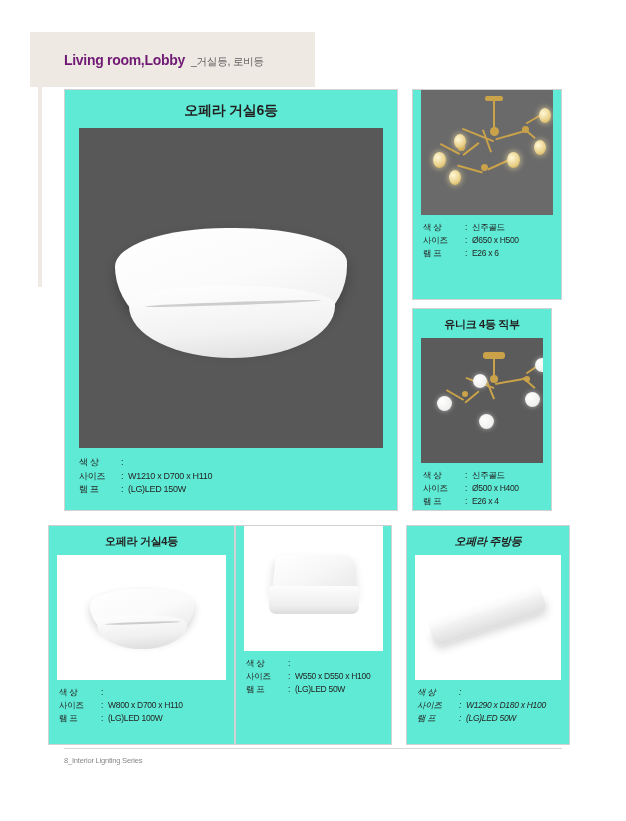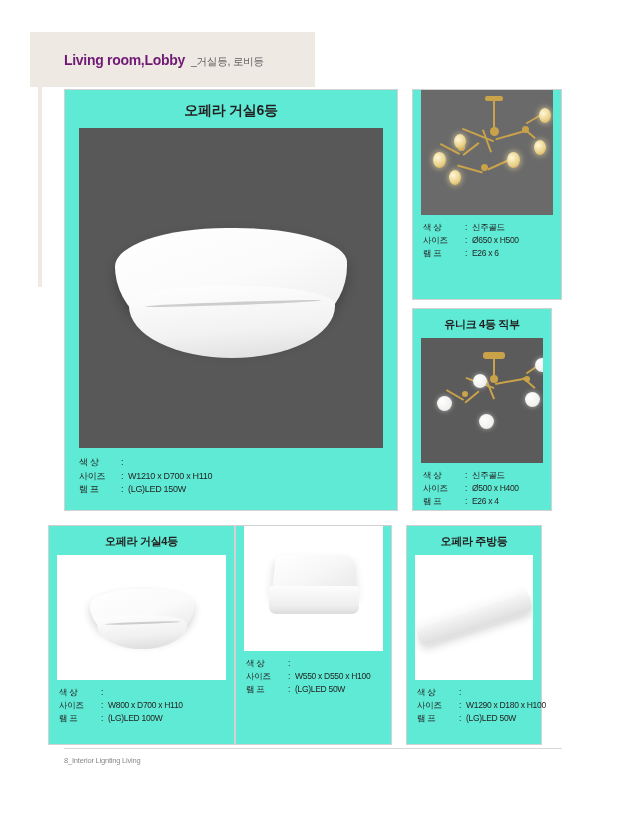--- a/index.html
+++ b/index.html
@@ -153,21 +153,21 @@
   .canopy {
     position: absolute;
     background: #c9a24a;
     border-radius: 2px;
   }
 
   
   .bottom { height: 220px; }
   #b1 { left: 48px; top: 525px; width: 187px; }
   #b2 { left: 235px; top: 525px; width: 157px; }
-  #b3 { left: 406px; top: 525px; width: 136px; }
+  #b3 { left: 406px; top: 525px; width: 164px; font-style: italic; }
   .bottom .card-title { font-size: 11px; padding: 8px 0 6px; }
   .bottom .photo { margin: 0 8px; height: 125px; background: #ffffff; }
 
   
   .sq-lamp {
     position: absolute;
     left: 50%; top: 52%;
     transform: translate(-50%, -50%);
     width: 104px; height: 62px;
   }
@@ -451,13 +451,13 @@
     </div>
     <div class="spec-row">
       <span class="spec-label">램  프</span>
       <span class="spec-colon">:</span>
       <span class="spec-value">(LG)LED 50W</span>
     </div>
   </div>
 </div>
 
 <div class="footer-rule"></div>
-<div class="footer">8_Interior Lignting Living</div>
+<div class="footer">8_Interior Lignting Series</div>
 
 </body></html>

